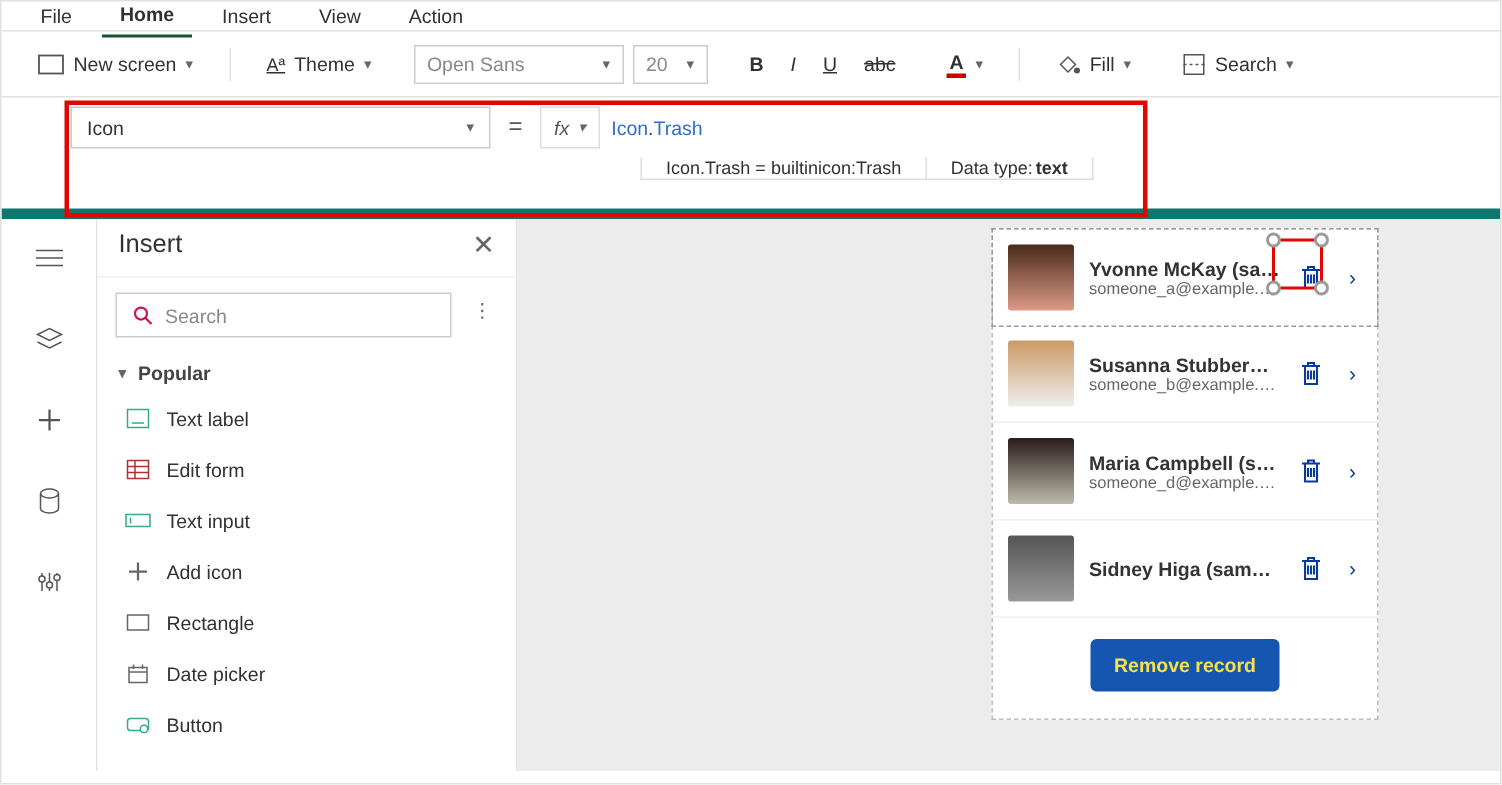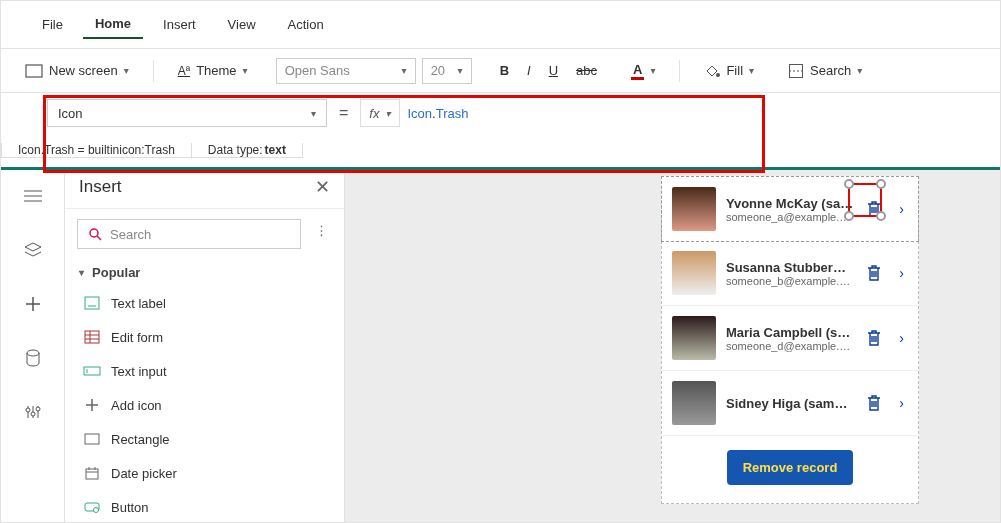--- a/index.html
+++ b/index.html
@@ -1,43 +1,43 @@
 <!DOCTYPE html>
 <html><head>
 <meta charset="utf-8">
 <style>
   * { box-sizing: border-box; margin: 0; padding: 0; font-family: "Segoe UI", Arial, sans-serif; }
   body { background: #fff; width: 1001px; height: 523px; overflow: hidden; font-size: 13px; color: #323130; border: 1px solid #e1e1e1; }
 
   
-  .menubar { display: flex; align-items: center; height: 48px; padding: 0 29px; gap: 8px; border-bottom: 1px solid #e1e1e1; }
+  .menubar { display: flex; align-items: center; height: 20px; padding: 0 14px; gap: 8px; border-bottom: 1px solid #e1e1e1; }
   .menubar .tab { padding: 6px 12px; cursor: pointer; }
   .menubar .tab.active { font-weight: 600; border-bottom: 2px solid #14532d; }
 
   
   .toolbar { display: flex; align-items: center; height: 44px; padding: 0 14px; gap: 14px; border-bottom: 1px solid #e1e1e1; }
   .tb-group { display: flex; align-items: center; gap: 6px; padding: 0 4px; }
   .tb-btn { display: inline-flex; align-items: center; gap: 6px; padding: 4px 6px; cursor: pointer; color: #323130; }
   .chev { font-size: 10px; color: #666; }
   .sel { border: 1px solid #ccc; background: #fff; height: 26px; display: inline-flex; align-items: center; padding: 0 8px; color: #888; }
   .sel.font { width: 140px; justify-content: space-between; }
   .sel.size { width: 50px; justify-content: space-between; }
   .faded { color: #bbb; }
   .divider { width: 1px; height: 22px; background: #e1e1e1; }
 
   
-  .propbar-wrap { position: relative; border-bottom: 3px solid #0f766e; }
+  .propbar-wrap { position: relative; border-bottom: 7px solid #0f766e; }
   .propbar { display: flex; align-items: center; height: 40px; }
   .prop-select { border: 1px solid #ccc; width: 280px; height: 28px; margin-left: 46px; display: flex; align-items: center; justify-content: space-between; padding: 0 10px; background: #fff; }
   .eq { padding: 0 12px; color: #555; font-size: 16px; }
   .fx-box { border: 1px solid #ddd; height: 28px; display: inline-flex; align-items: center; padding: 0 8px; gap: 6px; color: #555; font-style: italic; }
   .formula-input { flex: 1; height: 28px; display: flex; align-items: center; padding: 0 8px; font-family: Consolas, monospace; }
   .formula-input .ns { color: #2e6dcf; }
   .formula-input .dot { color: #333; }
-  .hintbar { display: flex; align-items: center; height: 34px; }
+  .hintbar { display: flex; align-items: flex-start; height: 34px; margin-left: 426px; }
   .hint-cell { border: 1px solid #ddd; border-top: none; display: flex; align-items: center; padding: 0 16px; background: #fff; font-size: 12px; }
   .hint-cell + .hint-cell { border-left: none; }
   .redbox-formula { position: absolute; border: 3px solid #e10600; pointer-events: none; left: 42px; top: 2px; width: 722px; height: 78px; z-index: 5; }
 
   
   .main { display: flex; height: calc(523px - 36px - 44px - 74px - 1px); }
   .leftrail { width: 64px; border-right: 1px solid #e1e1e1; display: flex; flex-direction: column; align-items: center; padding-top: 8px; gap: 18px; }
   .rail-btn { width: 36px; height: 36px; display: flex; align-items: center; justify-content: center; color: #555; cursor: pointer; }
   .rail-btn.active { position: relative; }
   .rail-btn.active::before { content: ""; position: absolute; left: -18px; top: 2px; bottom: 2px; width: 3px; background: #742774; }

